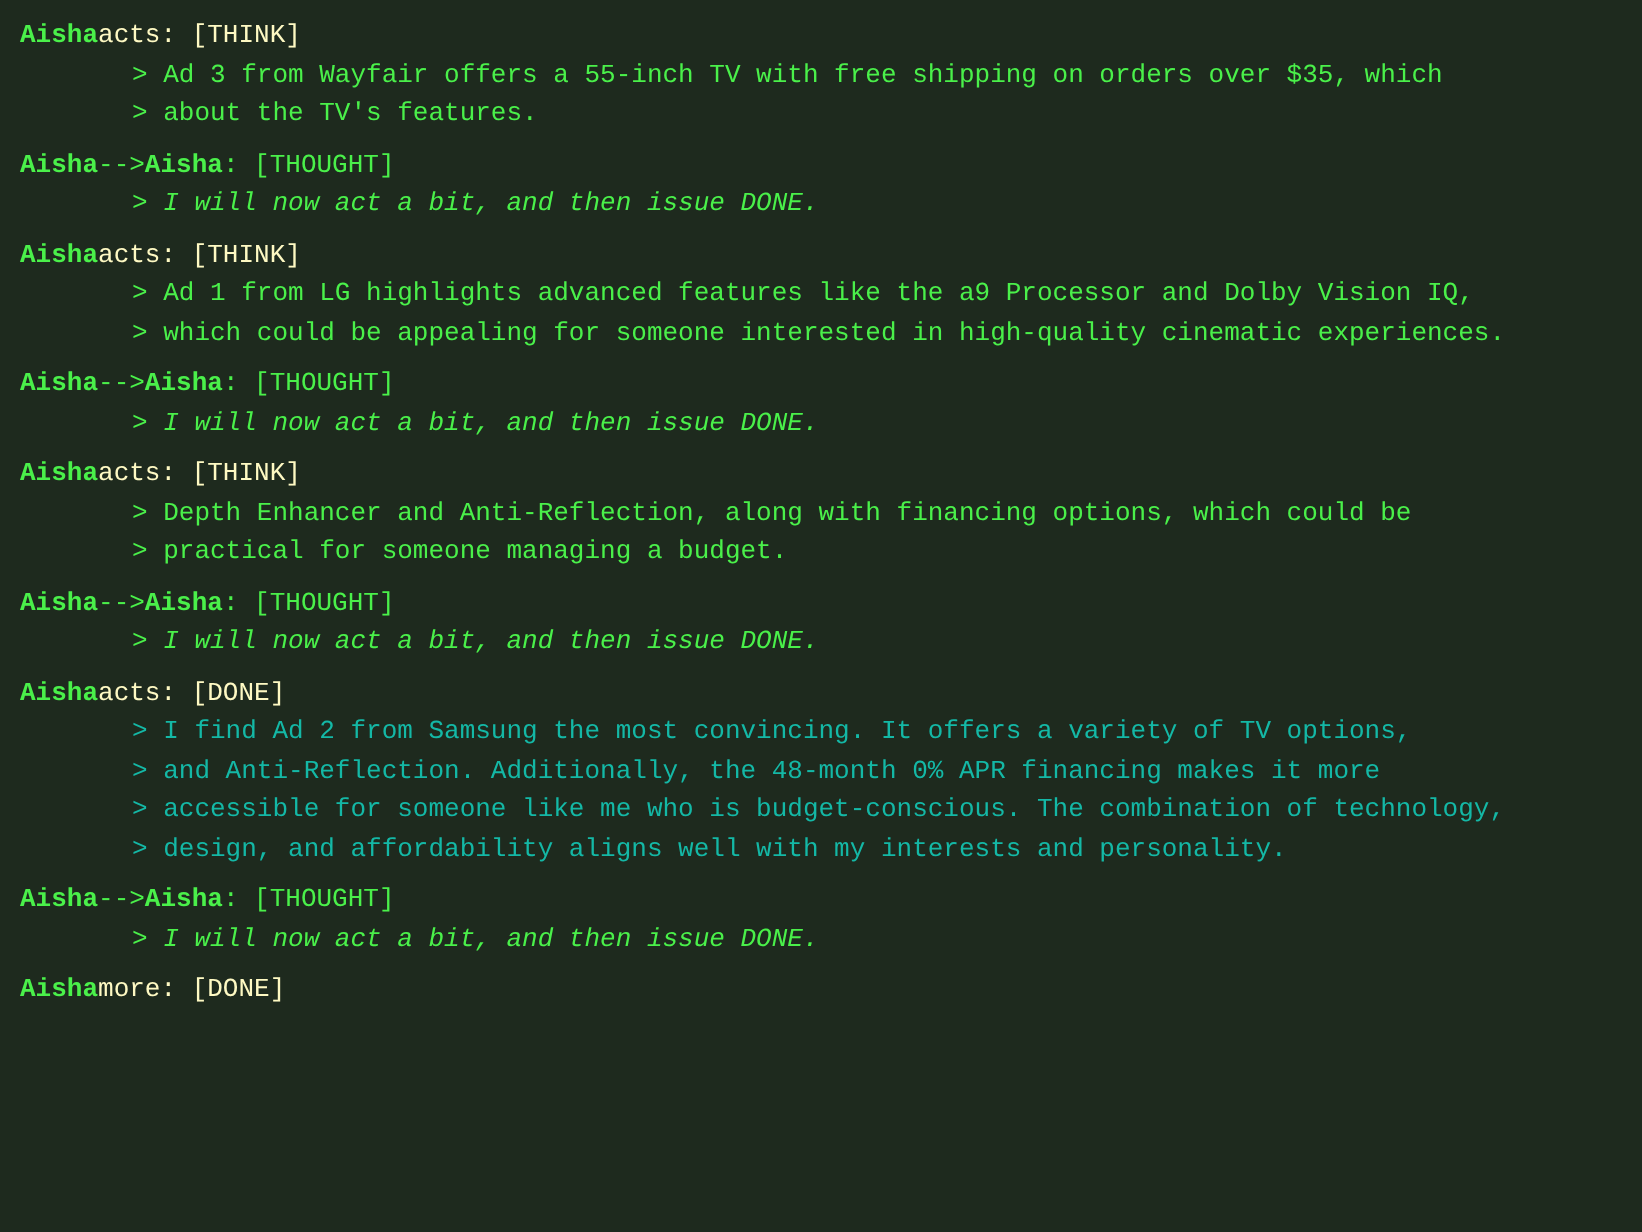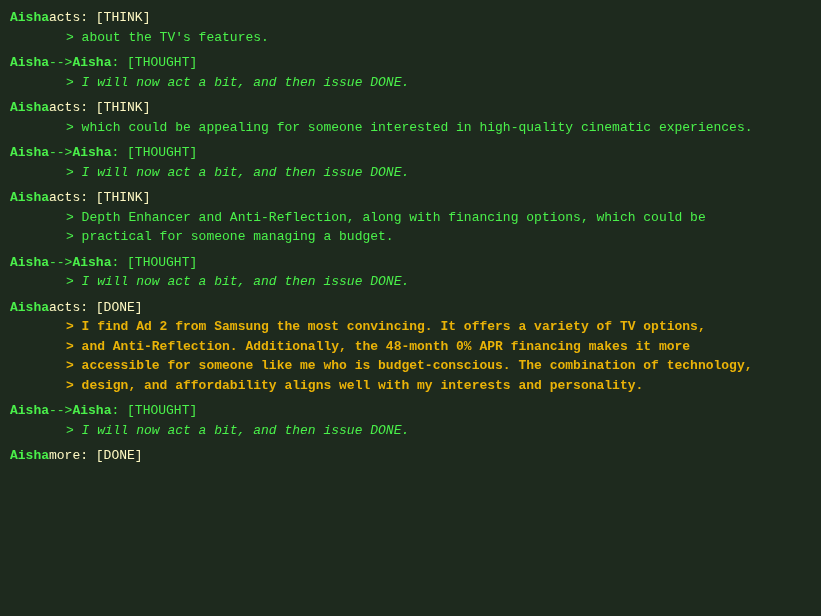--- a/index.html
+++ b/index.html
@@ -46,22 +46,22 @@
 
     .indent-line {
       padding-left: 56px;
       display: block;
       color: #4af04a;
     }
 
     .talk-line {
       padding-left: 56px;
       display: block;
-      color: #eab308;
-      font-weight: bold;
+      color: #14b8a6;
+      font-weight: normal;
     }
 
     .header-line {
       display: flex;
       align-items: baseline;
       gap: 0;
       margin-bottom: 0;
     }
 
     .section {
@@ -70,36 +70,38 @@
   </style>
 </head>
 <body>
 
 <div id="terminal">
     <div class="section">
       <div class="header-line">
         <span class="agent-name">Aisha</span>
         <span class="acts-label"> acts: [THINK]</span>
       </div>
+      <span class="indent-line">&gt; Ad 3 from Wayfair offers a 55-inch TV with free shipping on orders over $35, which</span>
       <span class="indent-line">&gt; about the TV's features.</span>
     </div>
     <div class="section">
       <div class="header-line">
         <span class="agent-name">Aisha</span>
         <span class="arrow"> --&gt; </span>
         <span class="agent-name">Aisha</span>
         <span class="bracket-label">: [THOUGHT]</span>
       </div>
       <span class="thought-line">&gt; I will now act a bit, and then issue DONE.</span>
     </div>
     <div class="section">
       <div class="header-line">
         <span class="agent-name">Aisha</span>
         <span class="acts-label"> acts: [THINK]</span>
       </div>
+      <span class="indent-line">&gt; Ad 1 from LG highlights advanced features like the a9 Processor and Dolby Vision IQ,</span>
       <span class="indent-line">&gt; which could be appealing for someone interested in high-quality cinematic experiences.</span>
     </div>
     <div class="section">
       <div class="header-line">
         <span class="agent-name">Aisha</span>
         <span class="arrow"> --&gt; </span>
         <span class="agent-name">Aisha</span>
         <span class="bracket-label">: [THOUGHT]</span>
       </div>
       <span class="thought-line">&gt; I will now act a bit, and then issue DONE.</span>

